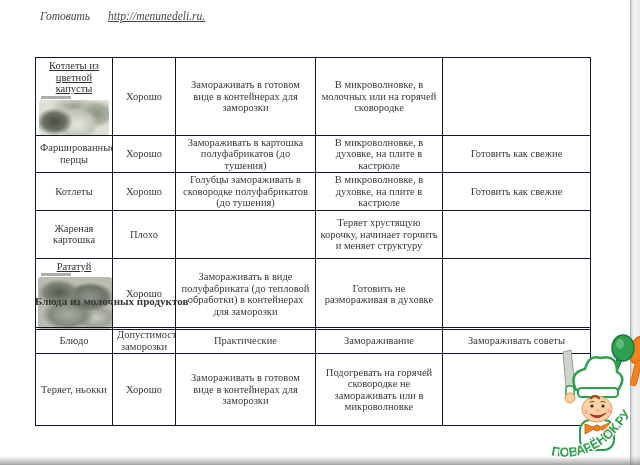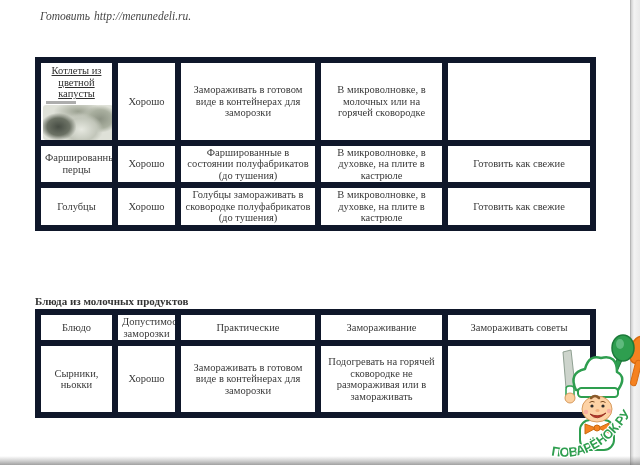--- a/index.html
+++ b/index.html
@@ -14,32 +14,32 @@
     position:absolute;left:630px;top:0;width:10px;height:465px;z-index:3;
     background:linear-gradient(to right,#9d9d9d 0,#cfcfcf 1px,#f3f3f3 4px,#e9e9e9 100%);
   }
   .edge-bottom{
     position:absolute;left:0;bottom:0;width:640px;height:9px;z-index:3;
     background:linear-gradient(to bottom,rgba(255,255,255,0) 0,rgba(150,150,150,.45) 55%,rgba(110,110,110,.65) 100%);
   }
   .source-line{
     position:absolute;left:40px;top:10px;font-size:11.5px;font-style:italic;color:#474747;
   }
-  .source-url{margin-left:4px;color:#474747;cursor:pointer;}
+  .source-url{text-decoration:underline;margin-left:18px;color:#474747;cursor:pointer;}
 
   table{border-collapse:collapse;table-layout:fixed;}
   td,th{
-    border:6px solid #0f172a;
+    border:1px solid #0f172a;
     font-size:10.5px;line-height:1.1;font-weight:normal;
     text-align:center;vertical-align:middle;
     padding:1px 4px;overflow:hidden;
   }
   .tbl{position:absolute;left:35px;width:555px;}
   .tbl1{top:57px;}
-  .tbl2{top:309px;}
+  .tbl2{top:327px;}
   .dish-cell-media{vertical-align:top;text-align:left;padding:2px 2px 0 2px;}
   .dish-link{
     display:block;text-align:center;text-decoration:underline;color:#2f2f2f;cursor:pointer;
   }
   .photo-caption{height:3px;width:30px;background:#6a6a6a;opacity:.55;margin:1px 0 1px 3px;}
   .photo{border-radius:3px;margin:0 auto;}
   .photo-1{
     width:70px;height:35px;
     background:
       radial-gradient(ellipse 36% 55% at 22% 62%, #474d44 0%, #6c7265 45%, rgba(0,0,0,0) 72%),
@@ -88,30 +88,48 @@
         <div class="photo photo-1"></div>
       </td>
       <td>Хорошо</td>
       <td>Замораживать в готовом виде в контейнерах для заморозки</td>
       <td>В микроволновке,  в молочных или на горячей сковородке</td>
       <td></td>
     </tr>
     <tr style="height:25px">
       <td>Фаршированные перцы</td>
       <td>Хорошо</td>
-      <td>Фаршированные в состоянии полуфабрикатов (до тушения)</td>
+      <td>Замораживать в картошка полуфабрикатов (до тушения)</td>
       <td>В микроволновке,  в духовке, на плите в кастрюле</td>
       <td>Готовить как свежие</td>
     </tr>
     <tr style="height:30px">
-      <td>Голубцы</td>
+      <td>Котлеты</td>
       <td>Хорошо</td>
       <td>Голубцы замораживать в сковородке полуфабрикатов (до тушения)</td>
       <td>В микроволновке,  в духовке, на плите в кастрюле</td>
       <td>Готовить как свежие</td>
+    </tr>
+    <tr style="height:48px">
+      <td>Жареная картошка</td>
+      <td>Плохо</td>
+      <td></td>
+      <td>Теряет хрустящую корочку, начинает горчить и меняет структуру</td>
+      <td></td>
+    </tr>
+    <tr style="height:70px">
+      <td class="dish-cell-media">
+        <span class="dish-link">Рататуй</span>
+        <div class="photo-caption"></div>
+        <div class="photo photo-2"></div>
+      </td>
+      <td>Хорошо</td>
+      <td>Замораживать в виде полуфабриката (до тепловой обработки) в контейнерах для заморозки</td>
+      <td>Готовить не размораживая в духовке</td>
+      <td></td>
     </tr>
   </tbody>
 </table>
 
 <div class="section-title">Блюда из молочных продуктов</div>
 
 <table class="tbl tbl2">
   <colgroup>
     <col style="width:77px">
       <col style="width:63px">
@@ -121,24 +139,24 @@
   </colgroup>
   <tbody>
     <tr style="height:24px">
       <td>Блюдо</td>
       <td>Допустимость заморозки</td>
       <td>Практические</td>
       <td>Замораживание</td>
       <td>Замораживать советы</td>
     </tr>
     <tr style="height:72px">
-      <td>Сырники, ньокки</td>
+      <td>Теряет, ньокки</td>
       <td>Хорошо</td>
       <td>Замораживать в готовом виде в контейнерах для заморозки</td>
-      <td>Подогревать на горячей сковородке не размораживая или в замораживать</td>
+      <td>Подогревать на горячей сковородке не замораживать или в микроволновке</td>
       <td></td>
     </tr>
   </tbody>
 </table>
 
 <div class="watermark">
   <svg width="89" height="137" viewBox="0 0 89 137" xmlns="http://www.w3.org/2000/svg">
 
     <g>
       <ellipse cx="88" cy="22" rx="9" ry="14" fill="#f58220" stroke="#d96b10" stroke-width="1.5" transform="rotate(18 88 22)"></ellipse>

